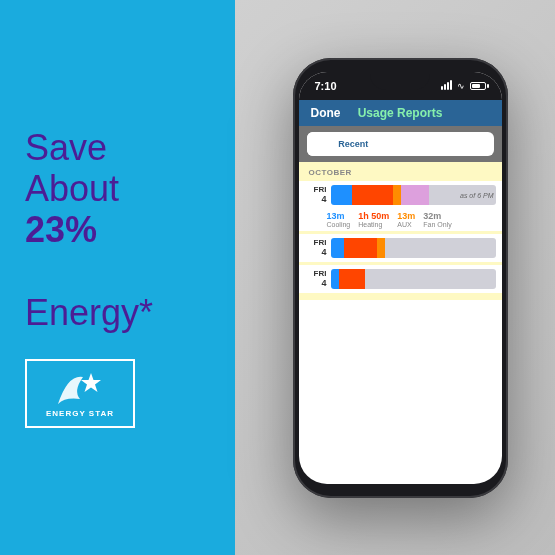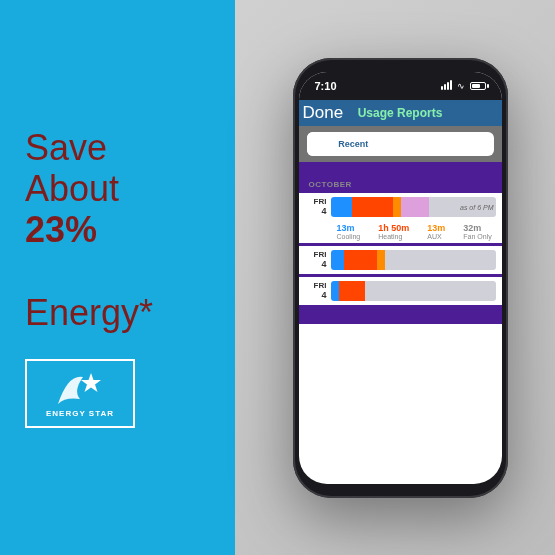--- a/index.html
+++ b/index.html
@@ -21,21 +21,21 @@
       flex-direction: column;
       justify-content: center;
       align-items: flex-start;
       padding: 30px 25px;
       position: relative;
       flex-shrink: 0;
     }
 
     .save-text {
       font-size: 36px;
-      color: #7f1d1d;
+      color: #4c1d95;
       font-weight: 400;
       line-height: 1.15;
       margin-bottom: 4px;
     }
 
     .save-text .bold {
       font-weight: 800;
     }
 
     .energy-star-logo {
@@ -173,23 +173,24 @@
       background: #2A6496;
       padding: 6px 12px;
       display: flex;
       align-items: center;
       justify-content: center;
       position: relative;
     }
 
     .app-header .done-btn {
       position: absolute;
-      left: 4px;
+      left: 12px;
       color: white;
-      font-size: 17px;
+      font-size: 12px;
+      font-weight: bold;
     }
 
     .app-header .title {
       color: #86efac;
       font-size: 12px;
       font-weight: 600;
     }
 
     
     .tabs-row {
@@ -220,22 +221,22 @@
       font-weight: 600;
     }
 
     .tab.inactive {
       background: transparent;
       color: white;
     }
 
     
     .content-area {
-      background: #4c1d95;
-      padding: 16px 0;
+      background: #fef9c3;
+      padding: 4px 0;
       flex: 1;
     }
 
     .section-label {
       font-size: 8px;
       color: #888;
       font-weight: 600;
       letter-spacing: 0.5px;
       padding: 2px 10px 4px;
       text-transform: uppercase;
@@ -322,21 +323,20 @@
       padding: 2px 6px 3px 28px;
       gap: 8px;
       background: white;
       margin-bottom: 2px;
       margin-top: -2px;
     }
 
     .stat-item {
       display: flex;
       flex-direction: column;
-      margin-left: 10px;
     }
 
     .stat-value {
       font-size: 9px;
       font-weight: 600;
     }
 
     .stat-label {
       font-size: 7px;
       color: #888;

